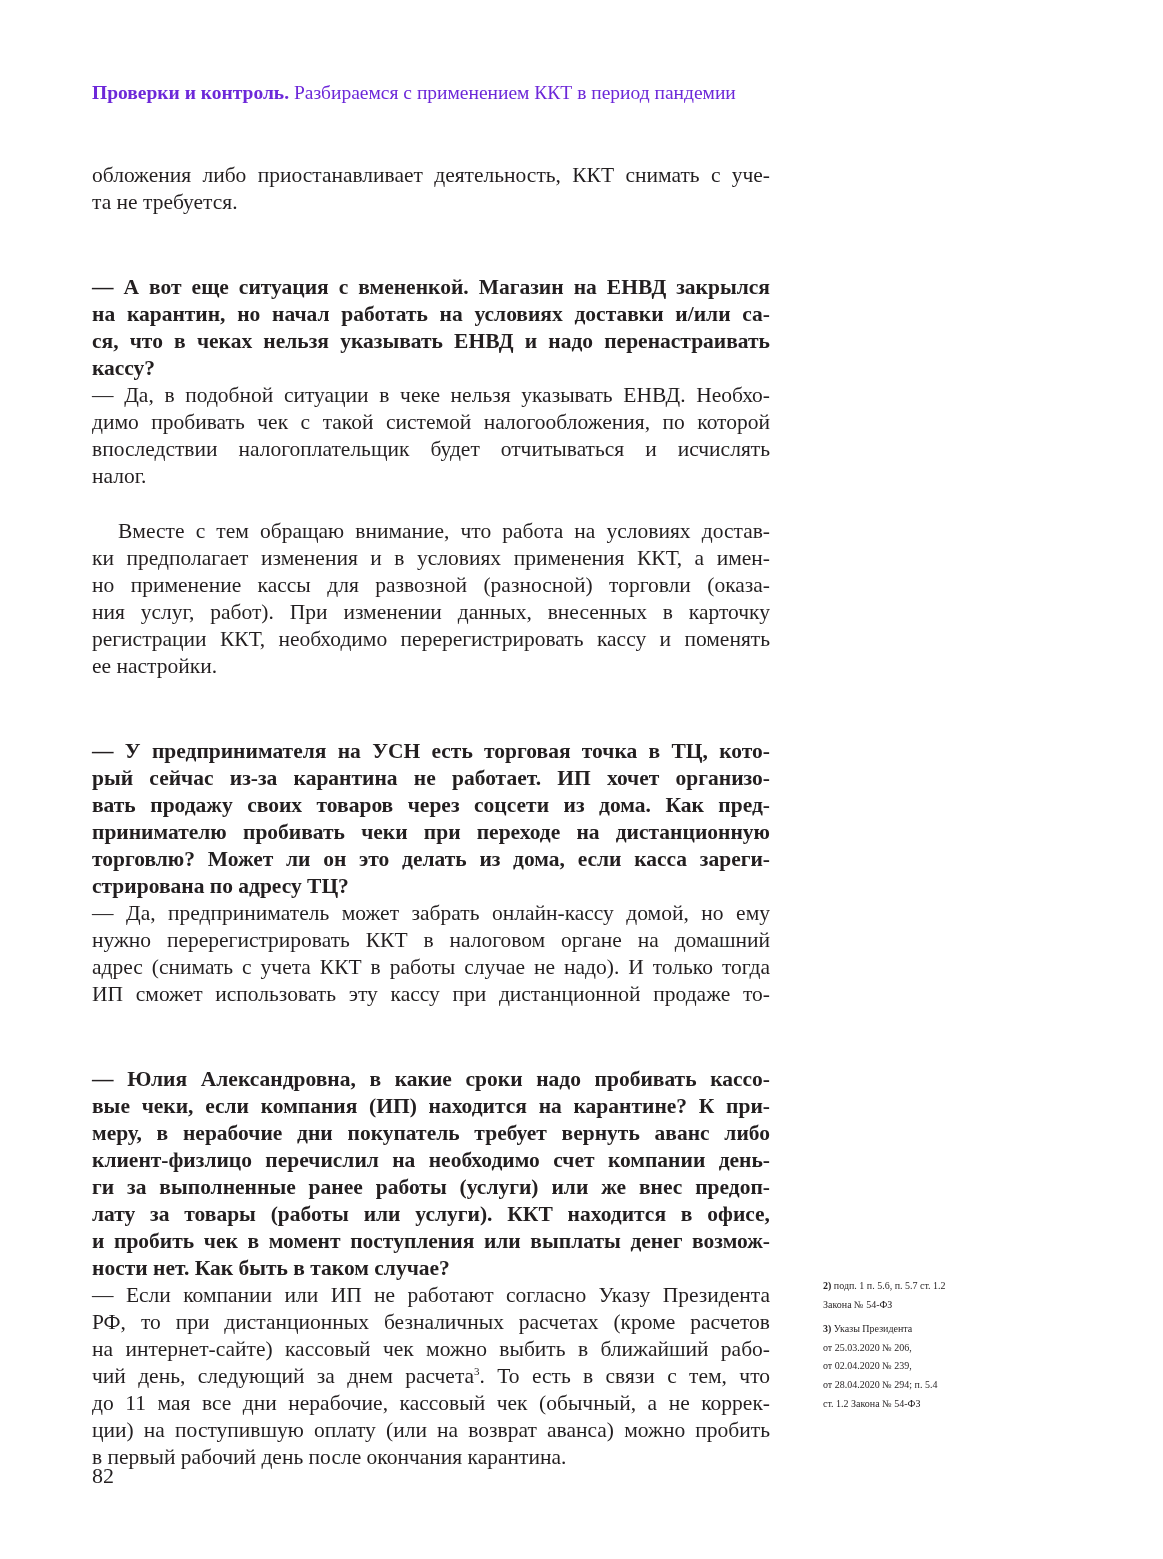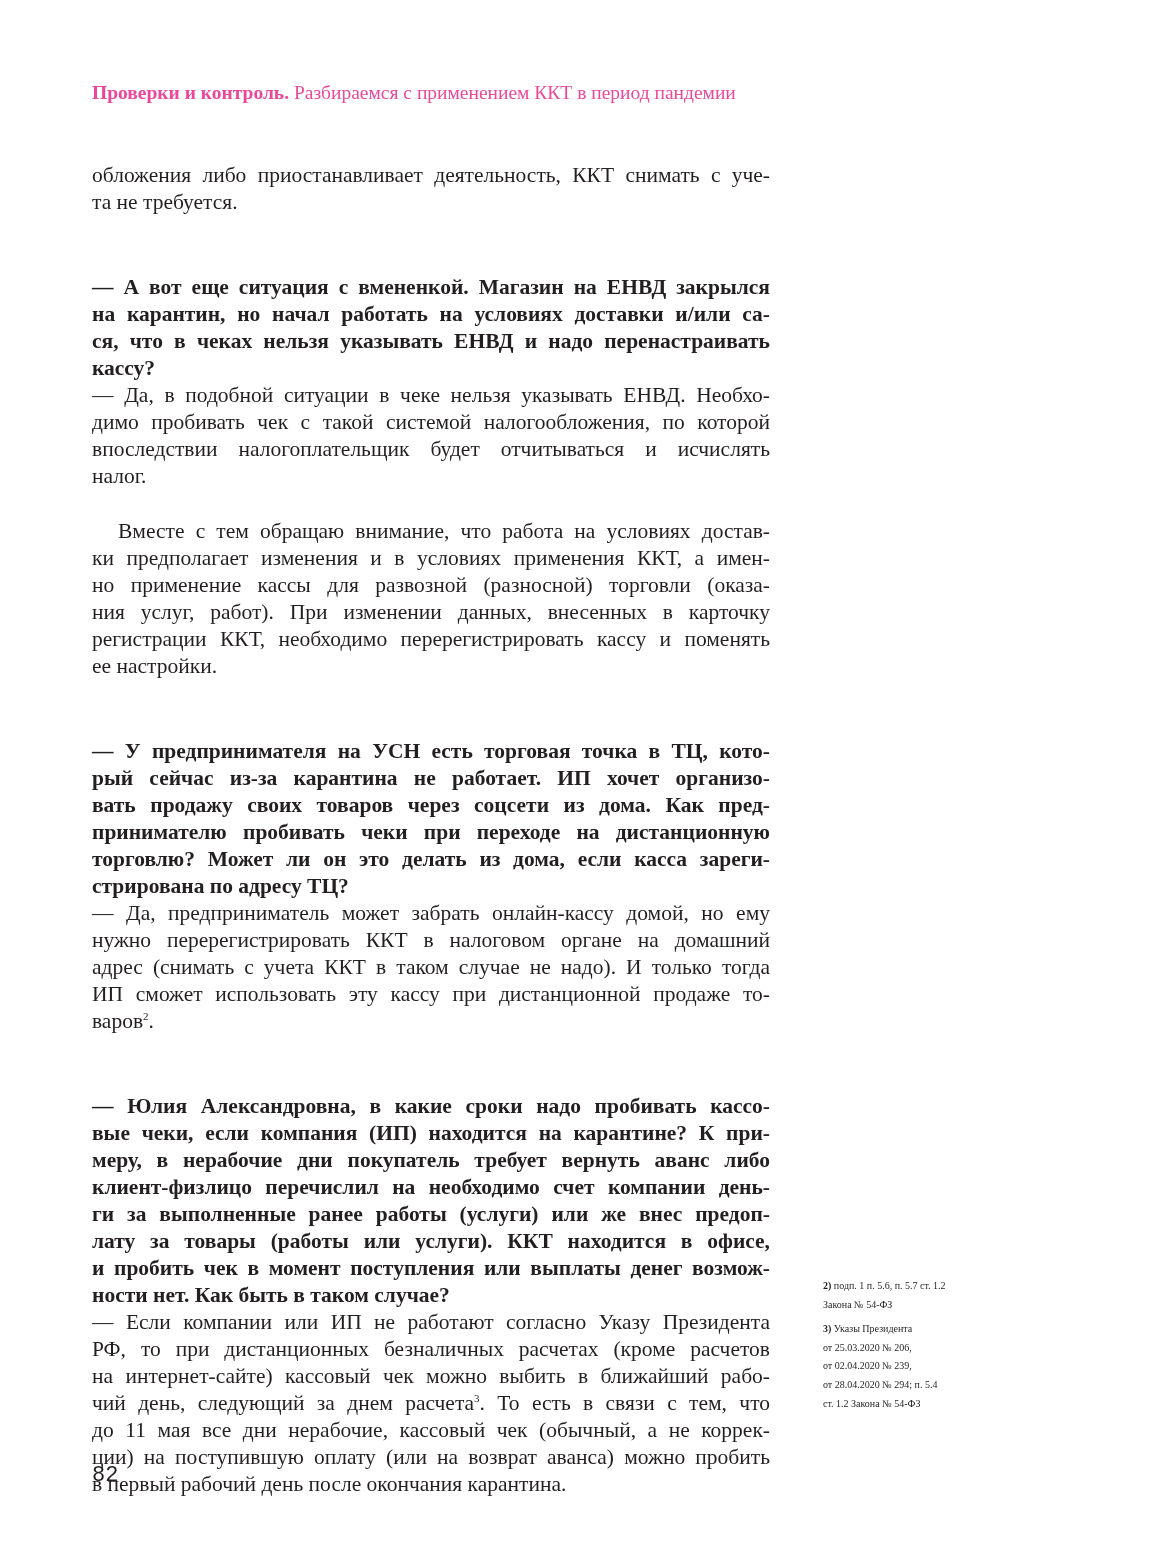--- a/index.html
+++ b/index.html
@@ -1,35 +1,35 @@
 <!DOCTYPE html>
 <html><head>
 <meta charset="utf-8">
 <style>
   html, body { margin: 0; padding: 0; background: #ffffff; }
   body { width: 1163px; height: 1559px; position: relative; overflow: hidden;
          font-family: "DejaVu Serif", "Liberation Serif", serif; color: #231f20; }
-  .running-head { position: absolute; left: 92px; top: 82px; font-size: 19.5px; color: #ec4899;
+  .running-head { position: absolute; left: 92px; top: 82px; font-size: 19.5px; color: #6d28d9;
                   white-space: nowrap; font-family: "Liberation Serif", "DejaVu Serif", serif; }
   .running-head .rh-bold { font-weight: bold; }
   .main { position: absolute; left: 92px; top: 162px; width: 678px;
           font-family: "Liberation Serif", "DejaVu Serif", serif; font-size: 21.5px; line-height: 27px; }
   .line { display: block; white-space: nowrap; text-align: justify; text-align-last: justify; }
   .line.last { text-align-last: left; }
   .gap { height: 27px; }
   .q { font-weight: bold; margin-top: 31px; }
   .indent { padding-left: 26px; margin-top: 28px; }
   sup { font-size: 11px; line-height: 0; vertical-align: super; }
   .footnotes { position: absolute; left: 823px; top: 1277px; width: 230px;
                font-family: "Liberation Serif", "DejaVu Serif", serif; font-size: 10px; line-height: 18.6px; }
   .fn { margin-bottom: 6px; }
   .fn .num { font-weight: bold; }
   .fn span.l { display: block; white-space: nowrap; }
   .page-number { position: absolute; left: 92px; top: 1463px; font-size: 22px;
-                 font-family: Liberation Mono, monospace; }
+                 font-family: Liberation Serif, serif; }
 </style>
 </head>
 <body>
 
 <div class="running-head">
   <span class="rh-bold">Проверки и контроль.</span>
   <span>Разбираемся с применением ККТ в период пандемии</span>
 </div>
 
 <div class="main">
@@ -69,23 +69,22 @@
     <span class="line">рый сейчас из-за карантина не работает. ИП хочет организо-</span>
     <span class="line">вать продажу своих товаров через соцсети из дома. Как пред-</span>
     <span class="line">принимателю пробивать чеки при переходе на дистанционную</span>
     <span class="line">торговлю? Может ли он это делать из дома, если касса зареги-</span>
     <span class="line last">стрирована по адресу ТЦ?</span>
   </div>
 
   <div>
     <span class="line">—  Да, предприниматель может забрать онлайн-кассу домой, но ему</span>
     <span class="line">нужно перерегистрировать ККТ в налоговом органе на домашний</span>
-    <span class="line">адрес (снимать с учета ККТ в таком случае не надо). И только тогда</span>
+    <span class="line">адрес (снимать с учета ККТ в работы случае не надо). И только тогда</span>
     <span class="line">ИП сможет использовать эту кассу при дистанционной продаже то-</span>
-    <span class="line last"><span>варов</span><sup>2</sup><span>.</span></span>
   </div>
   <div class="gap"></div>
 
   <div class="q">
     <span class="line">—  Юлия Александровна, в какие сроки надо пробивать кассо-</span>
     <span class="line">вые чеки, если компания (ИП) находится на карантине? К при-</span>
     <span class="line">меру, в нерабочие дни покупатель требует вернуть аванс либо</span>
     <span class="line">клиент-физлицо перечислил на необходимо счет компании день-</span>
     <span class="line">ги за выполненные ранее работы (услуги) или же внес предоп-</span>
     <span class="line">лату за товары (работы или услуги). ККТ находится в офисе,</span>

